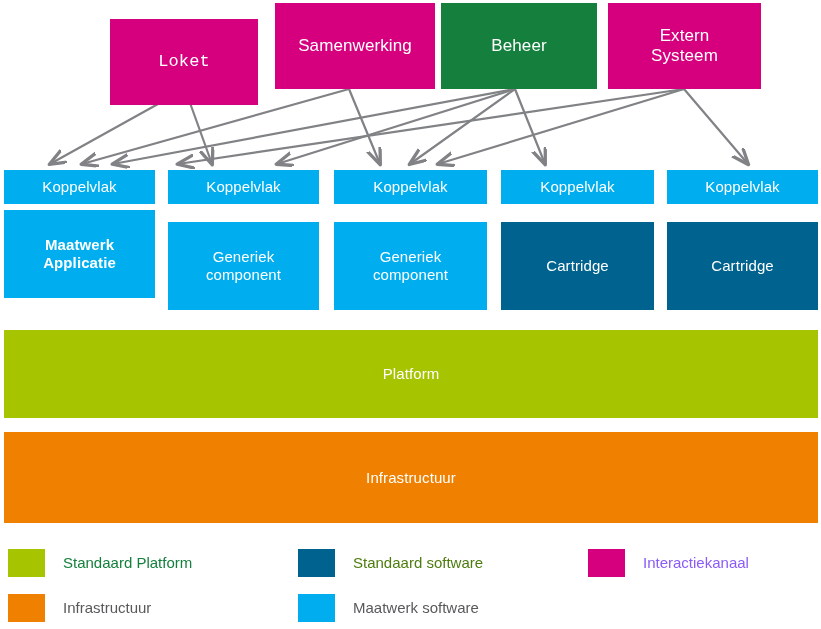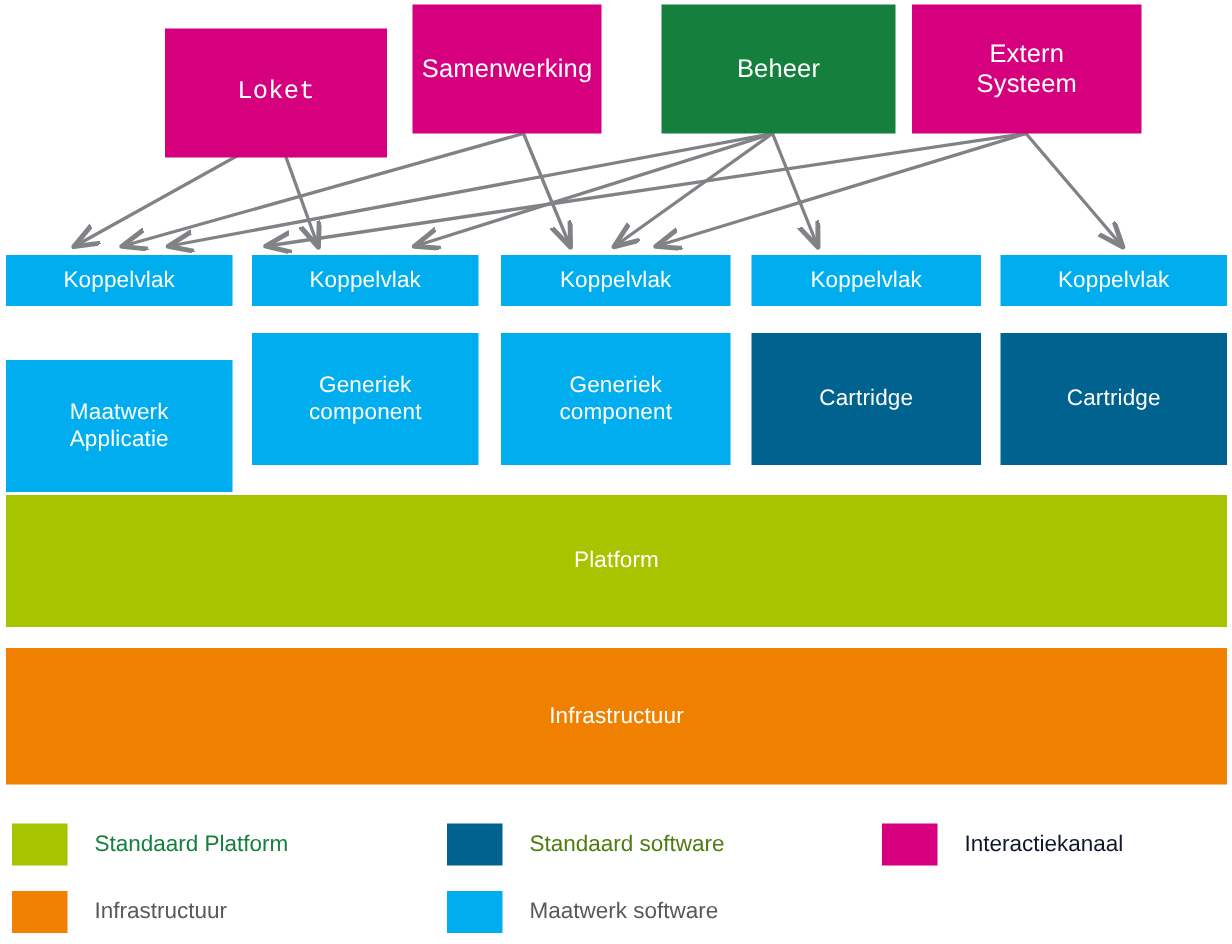--- a/index.html
+++ b/index.html
@@ -86,34 +86,34 @@
         <line x1="515" y1="89" x2="545" y2="164" stroke="#808285" stroke-width="2.2" stroke-linecap="round" marker-end="url(#arrowhead)"></line>
         <line x1="515" y1="89" x2="277" y2="164" stroke="#808285" stroke-width="2.2" stroke-linecap="round" marker-end="url(#arrowhead)"></line>
         <line x1="684" y1="89" x2="438" y2="164" stroke="#808285" stroke-width="2.2" stroke-linecap="round" marker-end="url(#arrowhead)"></line>
         <line x1="684" y1="89" x2="748" y2="164" stroke="#808285" stroke-width="2.2" stroke-linecap="round" marker-end="url(#arrowhead)"></line>
         <line x1="684" y1="89" x2="178" y2="164" stroke="#808285" stroke-width="2.2" stroke-linecap="round" marker-end="url(#arrowhead)"></line>
       </g>
   </svg>
 
   <div id="channels-row">
       <div class="box channel-box" style="background: rgb(214, 0, 127); left: 110px; top: 19px; width: 148px; height: 86px; font-family: Liberation Mono, monospace;">Loket</div>
-      <div class="box channel-box" style="background: rgb(214, 0, 127); left: 275px; top: 3px; width: 126px; height: 86px;">Samenwerking</div>
+      <div class="box channel-box" style="background: rgb(214, 0, 127); left: 275px; top: 3px; width: 160px; height: 86px;">Samenwerking</div>
       <div class="box channel-box" style="background: #15803d; left: 441px; top: 3px; width: 156px; height: 86px;">Beheer</div>
       <div class="box channel-box" style="background: rgb(214, 0, 127); left: 608px; top: 3px; width: 153px; height: 86px;">Extern
 Systeem</div>
     </div>
   <div id="interfaces-row">
       <div class="box interface-box" style="background: rgb(0, 174, 239); left: 4px; top: 170px; width: 151px; height: 34px;">Koppelvlak</div>
       <div class="box interface-box" style="background: rgb(0, 174, 239); left: 168px; top: 170px; width: 151px; height: 34px;">Koppelvlak</div>
       <div class="box interface-box" style="background: rgb(0, 174, 239); left: 334px; top: 170px; width: 153px; height: 34px;">Koppelvlak</div>
       <div class="box interface-box" style="background: rgb(0, 174, 239); left: 501px; top: 170px; width: 153px; height: 34px;">Koppelvlak</div>
       <div class="box interface-box" style="background: rgb(0, 174, 239); left: 667px; top: 170px; width: 151px; height: 34px;">Koppelvlak</div>
     </div>
   <div id="components-row">
-      <div class="box component-box" style="background: rgb(0, 174, 239); left: 4px; top: 240px; width: 151px; height: 88px;">Maatwerk
+      <div class="box component-box" style="background: rgb(0, 174, 239); left: 4px; top: 210px; width: 151px; height: 88px; font-weight: bold;">Maatwerk
 Applicatie</div>
       <div class="box component-box" style="background: rgb(0, 174, 239); left: 168px; top: 222px; width: 151px; height: 88px;">Generiek
 component</div>
       <div class="box component-box" style="background: rgb(0, 174, 239); left: 334px; top: 222px; width: 153px; height: 88px;">Generiek
 component</div>
       <div class="box component-box" style="background: rgb(0, 98, 142); left: 501px; top: 222px; width: 153px; height: 88px;">Cartridge</div>
       <div class="box component-box" style="background: rgb(0, 98, 142); left: 667px; top: 222px; width: 151px; height: 88px;">Cartridge</div>
     </div>
   <div id="layers-row">
       <div class="box layer-box" style="background: rgb(166, 196, 0); left: 4px; top: 330px; width: 814px; height: 88px;">Platform</div>
@@ -122,16 +122,16 @@
   <div id="legend">
       <div class="legend-swatch" style="background: rgb(166, 196, 0); left: 8px; top: 549px;"></div>
       <div class="legend-label" style="left: 63px; top: 549px; color: #15803d;">Standaard Platform</div>
       <div class="legend-swatch" style="background: rgb(240, 128, 0); left: 8px; top: 594px;"></div>
       <div class="legend-label" style="left: 63px; top: 594px; color: rgb(88, 89, 91);">Infrastructuur</div>
       <div class="legend-swatch" style="background: rgb(0, 98, 142); left: 298px; top: 549px;"></div>
       <div class="legend-label" style="left: 353px; top: 549px; color: #4d7c0f;">Standaard software</div>
       <div class="legend-swatch" style="background: rgb(0, 174, 239); left: 298px; top: 594px;"></div>
       <div class="legend-label" style="left: 353px; top: 594px; color: rgb(88, 89, 91);">Maatwerk software</div>
       <div class="legend-swatch" style="background: rgb(214, 0, 127); left: 588px; top: 549px;"></div>
-      <div class="legend-label" style="left: 643px; top: 549px; color: #0f172a;">Interactiekanaal</div>
+      <div class="legend-label" style="left: 643px; top: 549px; color: #8b5cf6;">Interactiekanaal</div>
     </div>
 
 </div>
 
 </body></html>

